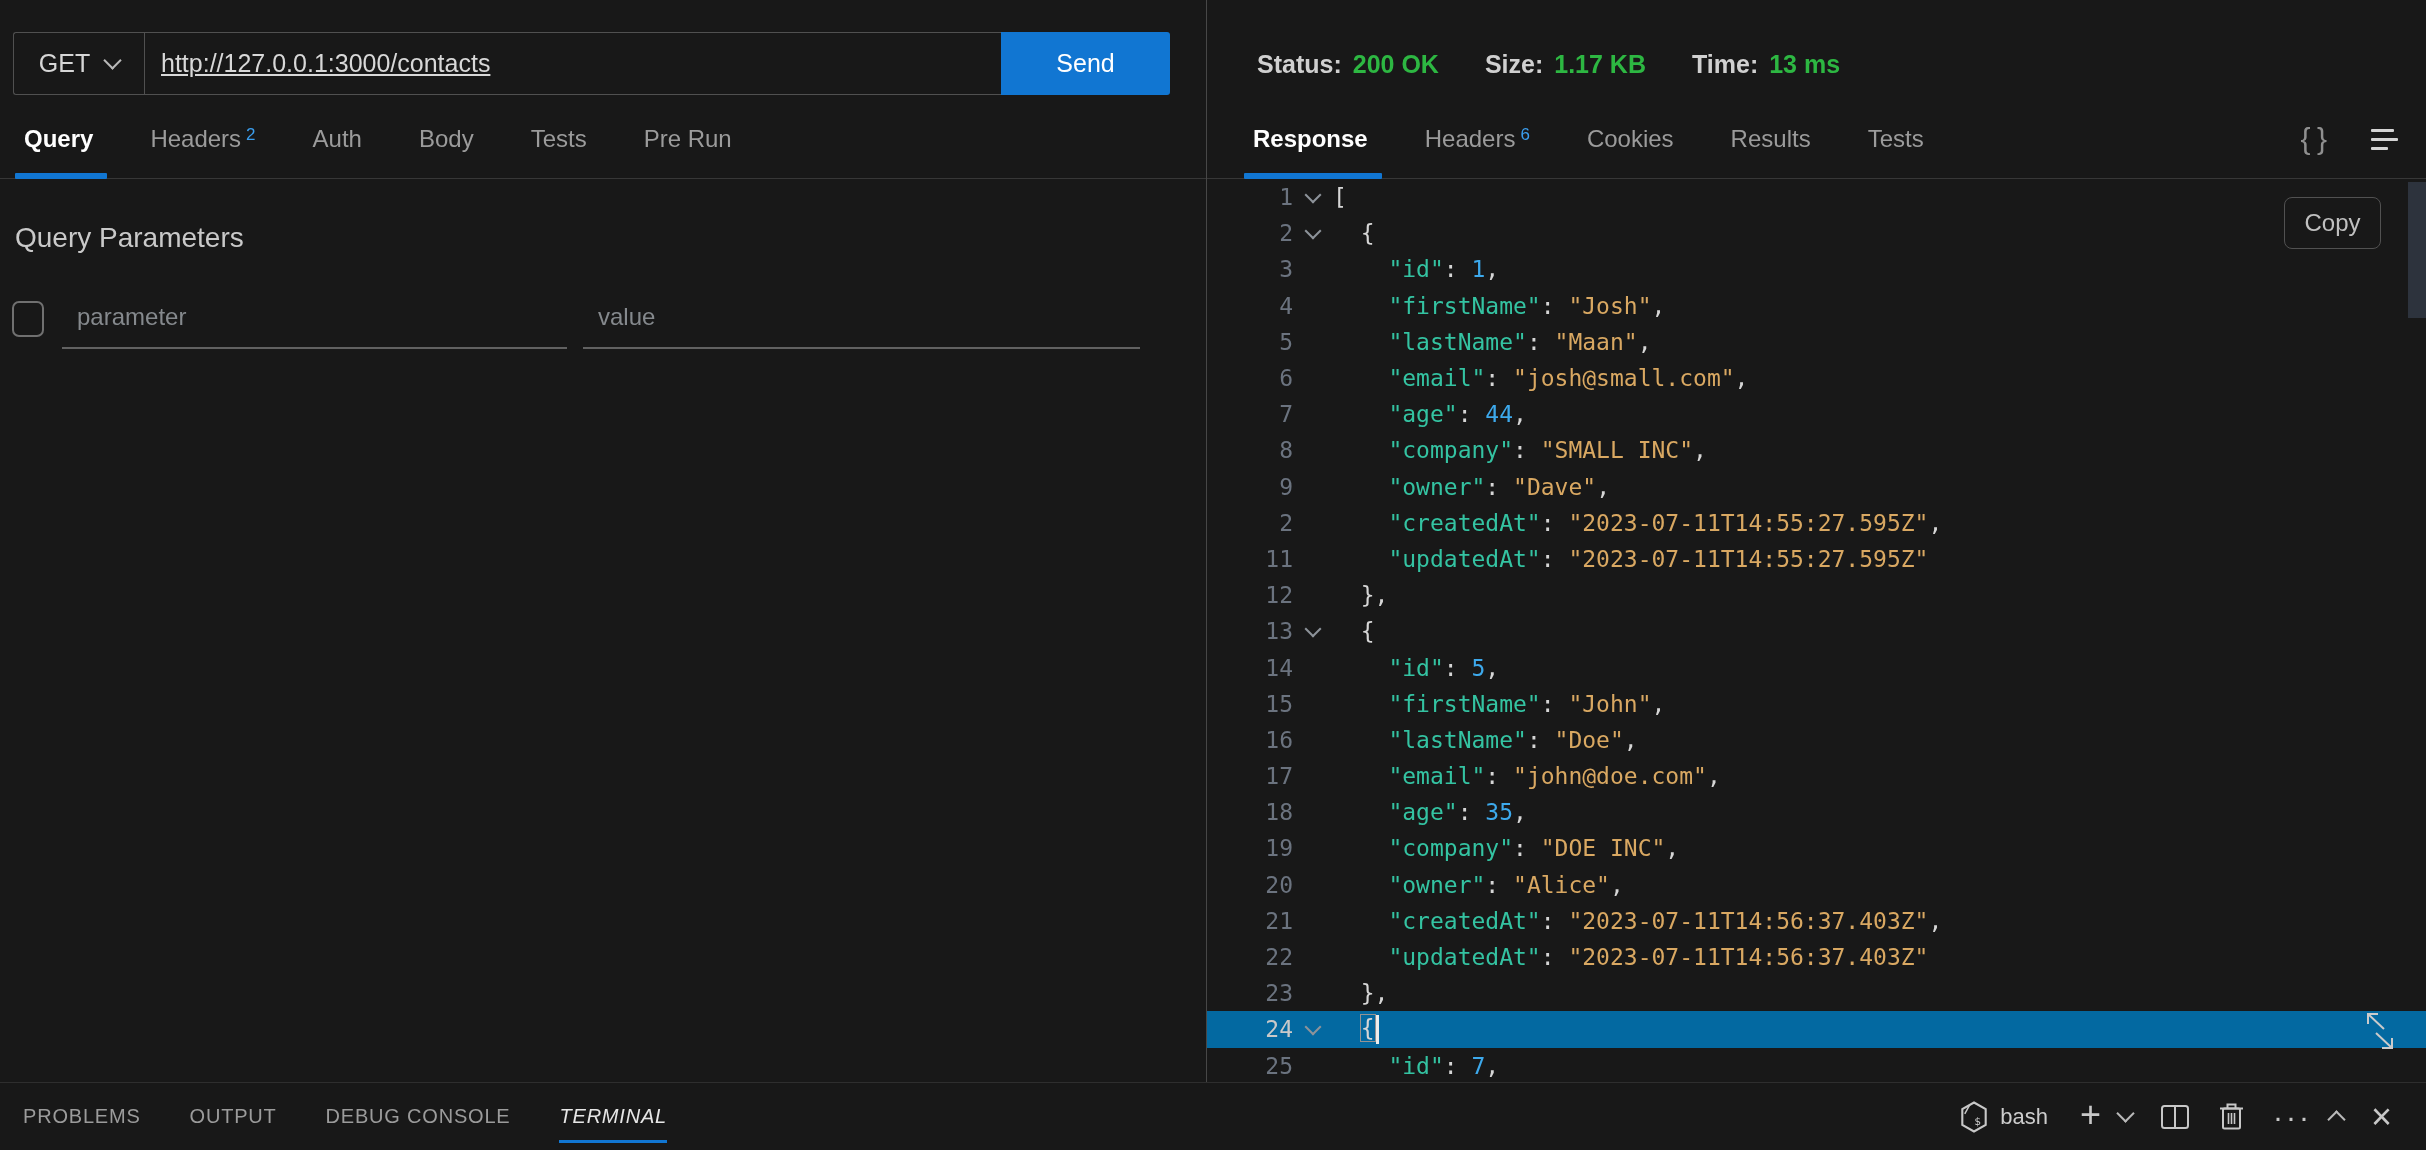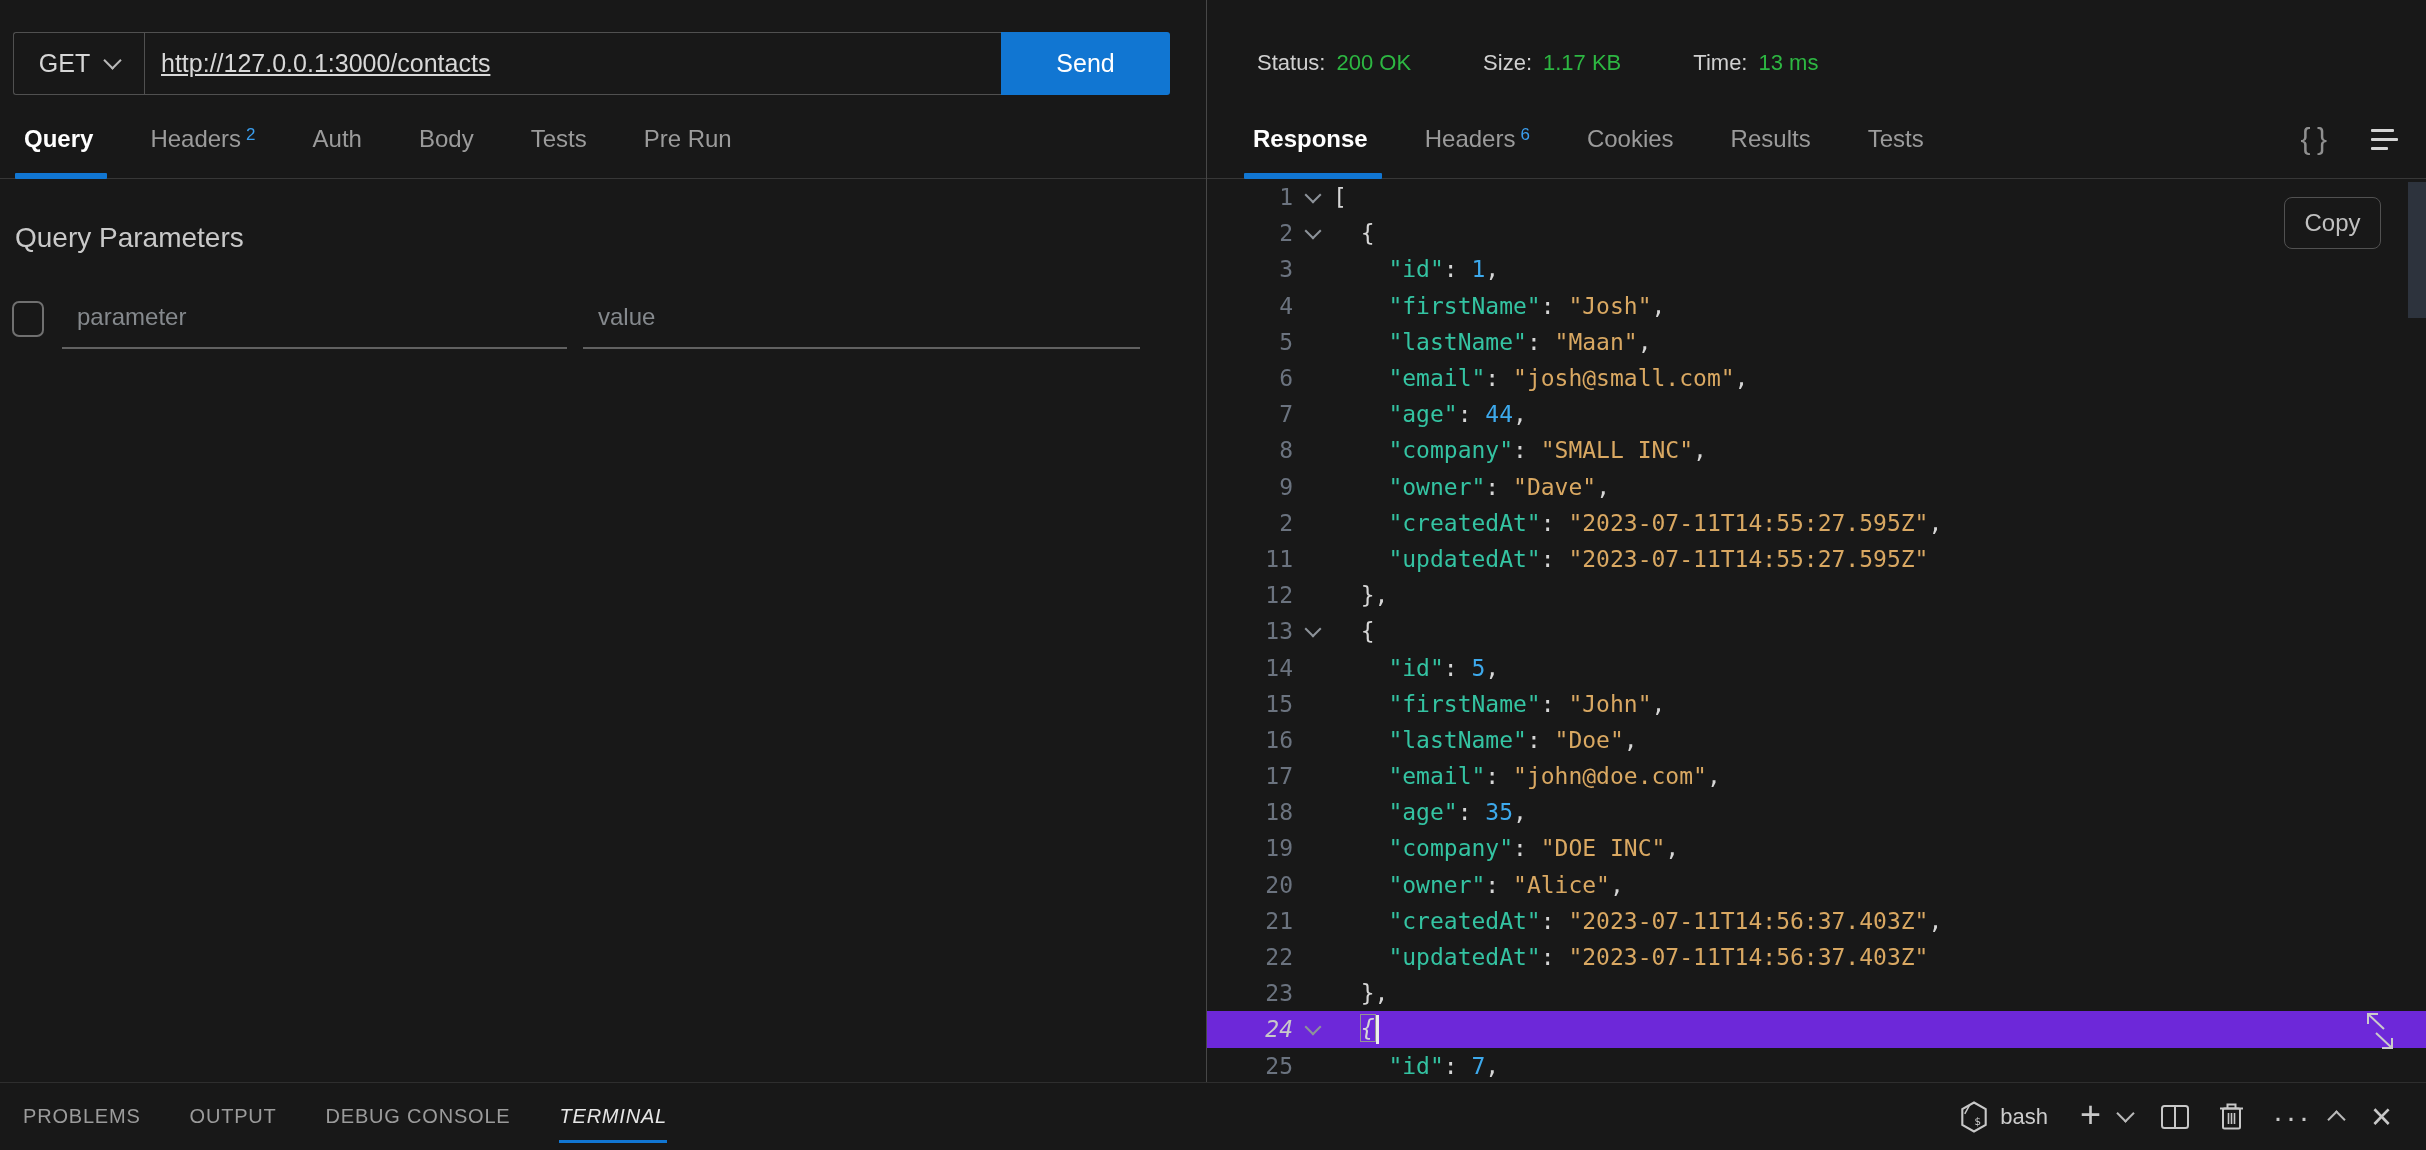--- a/index.html
+++ b/index.html
@@ -46,30 +46,30 @@
   .param-row{position:absolute;top:301px;left:12px;display:flex;align-items:flex-start;}
   .checkbox{width:28px;height:32px;border:2px solid #707070;border-radius:7px;margin-right:18px;
             background:transparent;cursor:pointer;}
   .underline-field{background:transparent;border:none;border-bottom:2px solid #616161;outline:none;
                    font-size:24px;color:#dddddd;padding:2px 0 16px 15px;font-family:inherit;}
   .underline-field::placeholder{color:#85898d;}
   .param-field{width:490px;margin-right:16px;}
   .value-field{width:542px;}
 
   
-  .status-row{position:absolute;top:50px;left:50px;display:flex;gap:72px;font-size:22px;font-weight:normal;}
+  .status-row{position:absolute;top:50px;left:50px;display:flex;gap:46px;font-size:25px;font-weight:bold;}
   .status-item{display:flex;gap:11px;}
   .status-label{color:#d0d0d0;}
   .status-value{color:#2db742;}
 
   
   .code-area{position:absolute;top:179px;left:0;right:0;bottom:0;overflow:hidden;
              font-family:"DejaVu Sans Mono",monospace;font-size:23px;cursor:text;}
   .code-line{display:flex;height:36.2px;align-items:center;}
-  .code-line.active{background:#6d28d9;font-style:italic;}
+  .code-line.active{background:#0369a1;}
   .ln{width:86px;flex:none;text-align:right;color:#6b737f;}
   .code-line.active .ln{color:#c9c9c9;}
   .chev-slot{width:40px;flex:none;display:flex;justify-content:center;align-items:center;}
   .gchev{width:10px;height:10px;border-right:2px solid #8d939a;border-bottom:2px solid #8d939a;
          transform:rotate(45deg);margin-top:-5px;}
   .code-line pre{margin:0;white-space:pre;font:inherit;}
   .tk-p{color:#d6d6d6;}
   .tk-k{color:#34c3a2;}
   .tk-s{color:#d9a862;}
   .tk-n{color:#3da9ec;}

